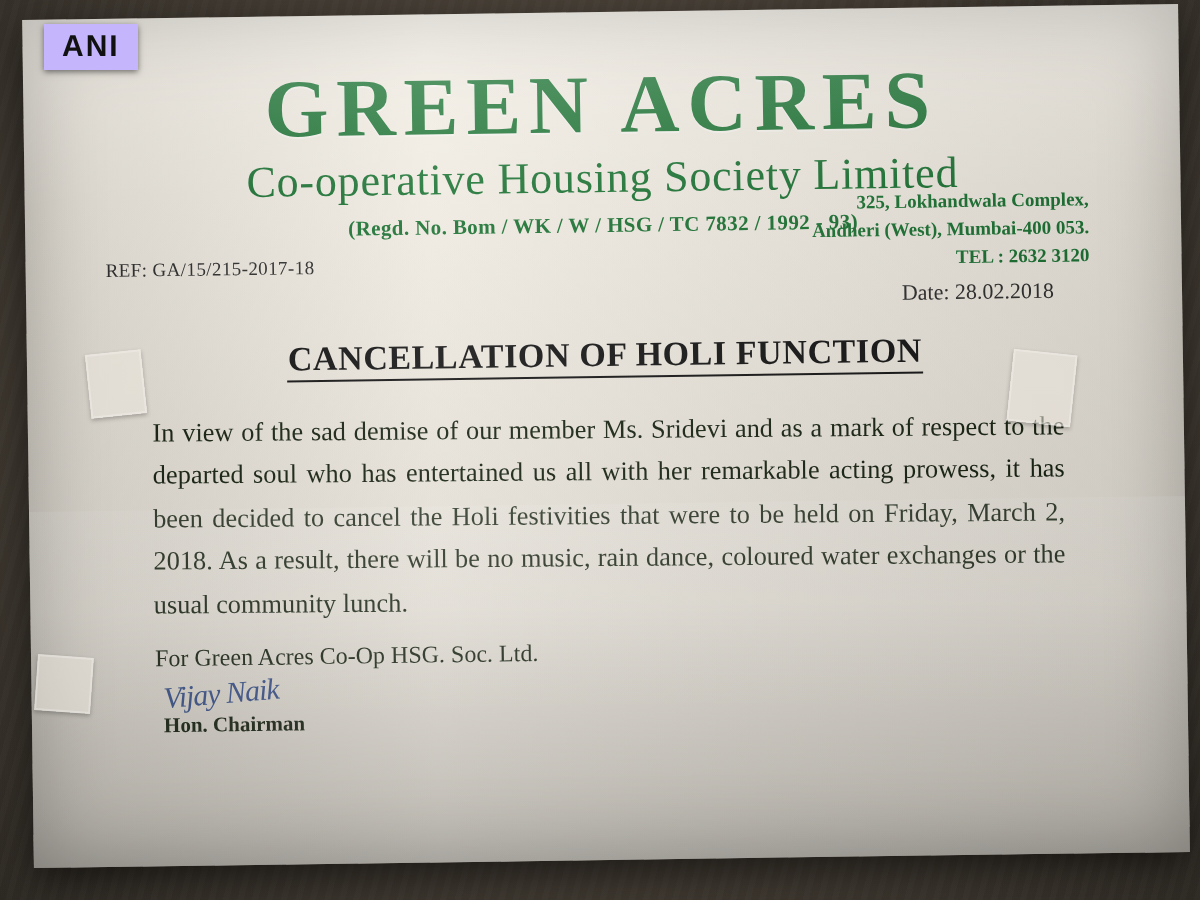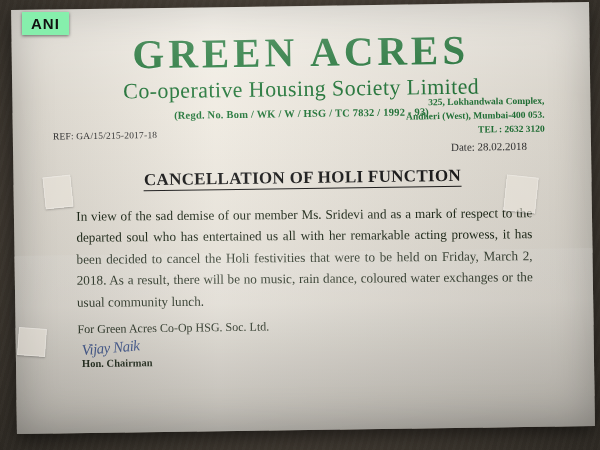--- a/index.html
+++ b/index.html
@@ -66,21 +66,21 @@
     left: 0; top: 0; right: 0; bottom: 0;
     padding: 10px 28px 0 28px;
     color: #1d2b1d;
   }
 
   
   .ani-badge {
     position: absolute;
     left: 22px;
     top: 12px;
-    background: #86efac;
+    background: #c4b5fd;
     color: #111;
     font-weight: bold;
     font-size: 15px;
     letter-spacing: 1px;
     padding: 3px 9px 3px 9px;
     font-family: "Liberation Sans", sans-serif;
     box-shadow: 0 1px 3px rgba(0,0,0,0.5);
     z-index: 30;
   }
 

